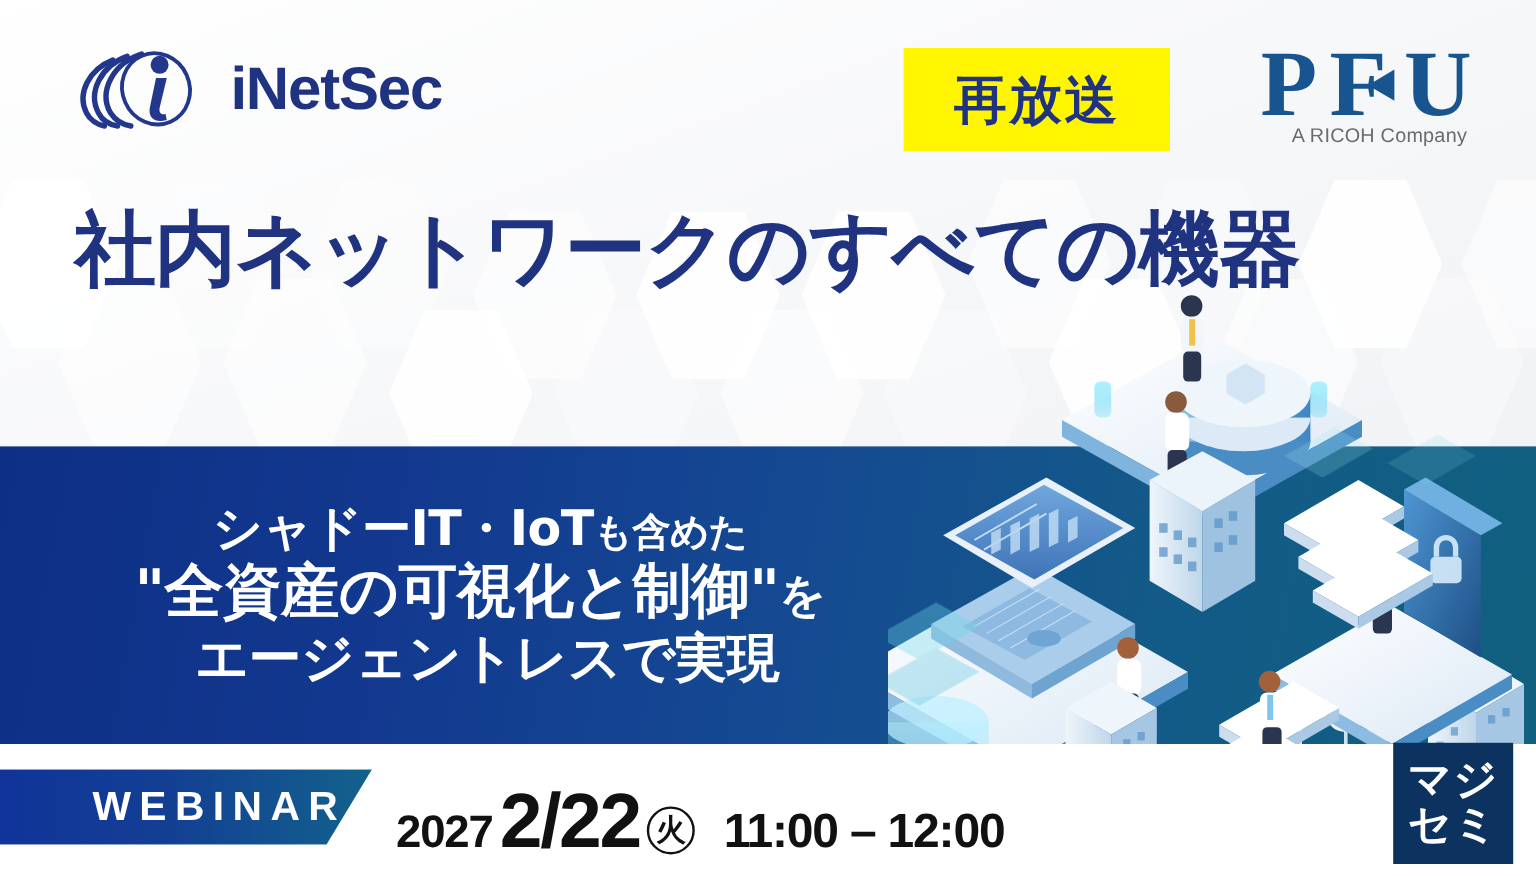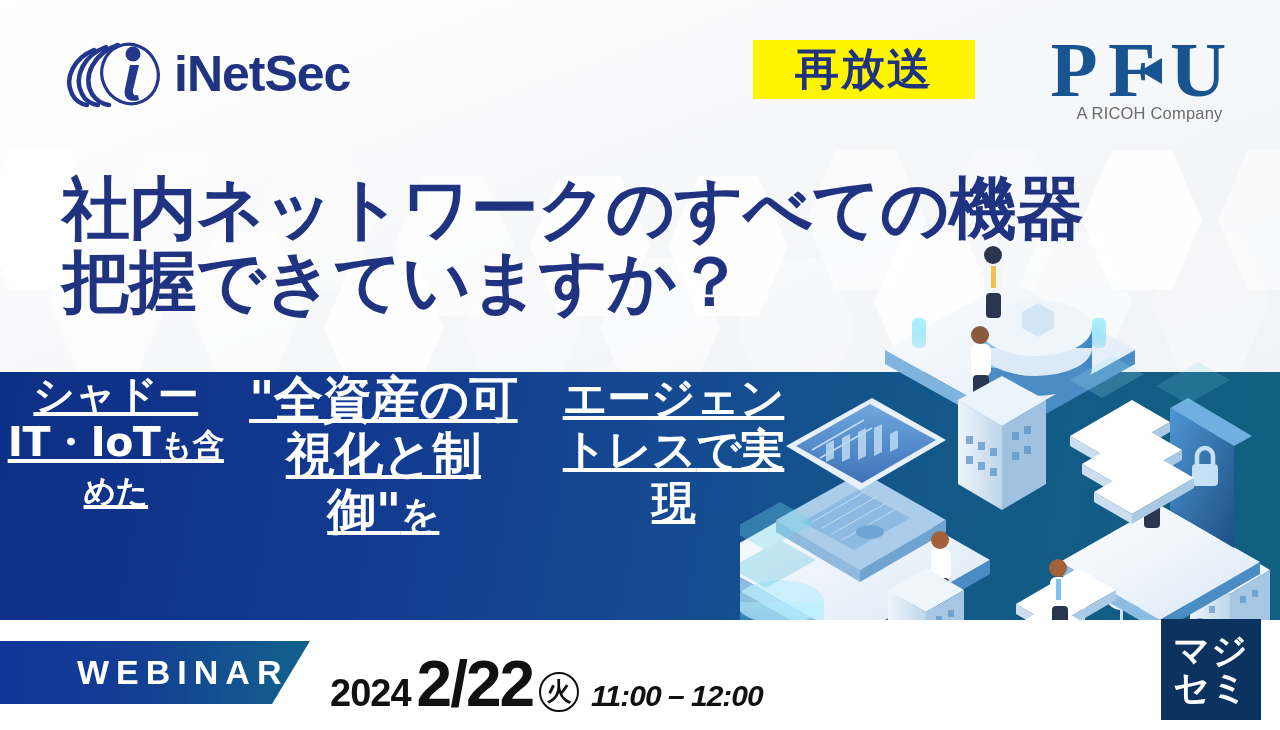--- a/index.html
+++ b/index.html
@@ -18,30 +18,30 @@
   .hex{
     position:absolute;background:#ffffff;opacity:.85;
     clip-path:polygon(25% 0%,75% 0%,100% 50%,75% 100%,25% 100%,0% 50%);
   }
   .hex.dim{opacity:.5;}
   .hex.faint{opacity:.32;}
 
   
   .header{position:absolute;left:0;top:0;width:1280px;height:150px;}
 
-  .inetsec{position:absolute;left:60px;top:38px;display:flex;align-items:center;gap:6px;}
+  .inetsec{position:absolute;left:60px;top:38px;display:flex;align-items:center;gap:24px;}
   .inetsec .mark{width:112px;height:72px;position:relative;}
   .inetsec .wordmark{
     font-size:50px;font-weight:bold;color:#1f3380;letter-spacing:-1px;
     font-family:"Liberation Sans","DejaVu Sans",sans-serif;line-height:1;
     margin-left:-4px;
   }
 
   .rebroadcast{
-    position:absolute;left:753px;top:40px;width:222px;height:59px;
+    position:absolute;left:753px;top:40px;width:222px;height:86px;
     background:#FFF500;display:flex;align-items:center;justify-content:center;
   }
   .rebroadcast span{
     font-size:44px;font-weight:bold;color:#1f3380;letter-spacing:2px;
     font-family:"DejaVu Sans","Liberation Sans",sans-serif;
   }
 
   .pfu{position:absolute;left:1052px;top:38px;width:195px;text-align:center;}
   .pfu .pfu-mark{height:62px;position:relative;}
   .pfu .pfu-tag{
@@ -62,23 +62,22 @@
   
   .blueband{
     position:absolute;left:0;top:372px;width:1280px;height:248px;
     background:linear-gradient(100deg,#0e2f86 0%,#12398f 26%,#154a92 52%,#135a88 74%,#10607f 100%);
     overflow:hidden;
   }
   .subcopy{
     position:absolute;left:0;top:372px;width:800px;height:248px;z-index:7;
     color:#ffffff;font-weight:bold;text-align:center;
     font-family:"DejaVu Sans","Liberation Sans",sans-serif;
-    display:flex;flex-direction:row;justify-content:center;gap:2px;
+    display:flex;flex-direction:column;justify-content:center;gap:2px;
     letter-spacing:-.5px;
-    text-decoration:underline;
   }
   .subcopy .s1{font-size:41px;line-height:1.14;}
   .subcopy .s2{font-size:49px;line-height:1.14;}
   .subcopy .s3{font-size:44px;line-height:1.18;margin-left:12px;}
   .subcopy .sm{font-size:.78em;}
 
   
   .footer{position:absolute;left:0;top:620px;width:1280px;height:110px;background:#ffffff;z-index:9;}
   .webinar-tab{
     position:absolute;left:0;top:21px;width:310px;height:63px;
@@ -96,21 +95,21 @@
     font-weight:bold;white-space:nowrap;
   }
   .datetime .year{font-size:38px;letter-spacing:-1px;}
   .datetime .md{font-size:64px;letter-spacing:-2px;margin-left:6px;}
   .datetime .dow{
     font-size:25px;border:2.5px solid #111;border-radius:50%;
     width:36px;height:36px;display:inline-flex;align-items:center;justify-content:center;
     margin-left:6px;position:relative;top:-6px;font-family:"DejaVu Sans",sans-serif;
     font-weight:bold;
   }
-  .datetime .time{font-size:30px;margin-left:12px;letter-spacing:-1px;font-style:italic;}
+  .datetime .time{font-size:40px;margin-left:24px;letter-spacing:-1px;}
 
   .majisemi{
     position:absolute;left:1161px;top:619px;width:100px;height:101px;
     background:#0c3360;display:flex;flex-direction:column;align-items:center;
     justify-content:center;z-index:12;
   }
   .majisemi span{
     color:#fff;font-size:36px;font-weight:bold;line-height:1.02;
     letter-spacing:1px;font-family:"DejaVu Sans","Liberation Sans",sans-serif;
   }
@@ -177,21 +176,20 @@
           </g>
           <polygon points="110,20 110,46 88,33" fill="#18548f"></polygon>
         </svg>
       </div>
       <div class="pfu-tag">A RICOH Company</div>
     </div>
   </div>
 
   <div class="headline">
     <span class="l1">社内ネットワークのすべての機器</span>
-    <span class="l2">把握できていますか？</span>
   </div>
 
   <div class="blueband"></div>
 
   <div class="illus">
     <svg width="540" height="500" viewBox="0 0 540 500">
       <defs>
         <linearGradient id="plat" x1="0" y1="0" x2="1" y2="1">
           <stop offset="0%" stop-color="#ffffff"></stop>
             <stop offset="100%" stop-color="#dbe8f5"></stop>
@@ -455,21 +453,21 @@
     <div class="s3">
       <span>エージェントレス</span><span>で実現</span>
     </div>
   </div>
 
   <div class="footer">
     <div class="webinar-tab">
       <span>WEBINAR</span>
     </div>
     <div class="datetime">
-      <span class="year">2024</span>
+      <span class="year">2027</span>
       <span class="md">2/22</span>
       <span class="dow">火</span>
       <span class="time">11:00 – 12:00</span>
     </div>
   </div>
 
   <div class="majisemi">
     <span>マジ</span>
     <span>セミ</span>
   </div>

